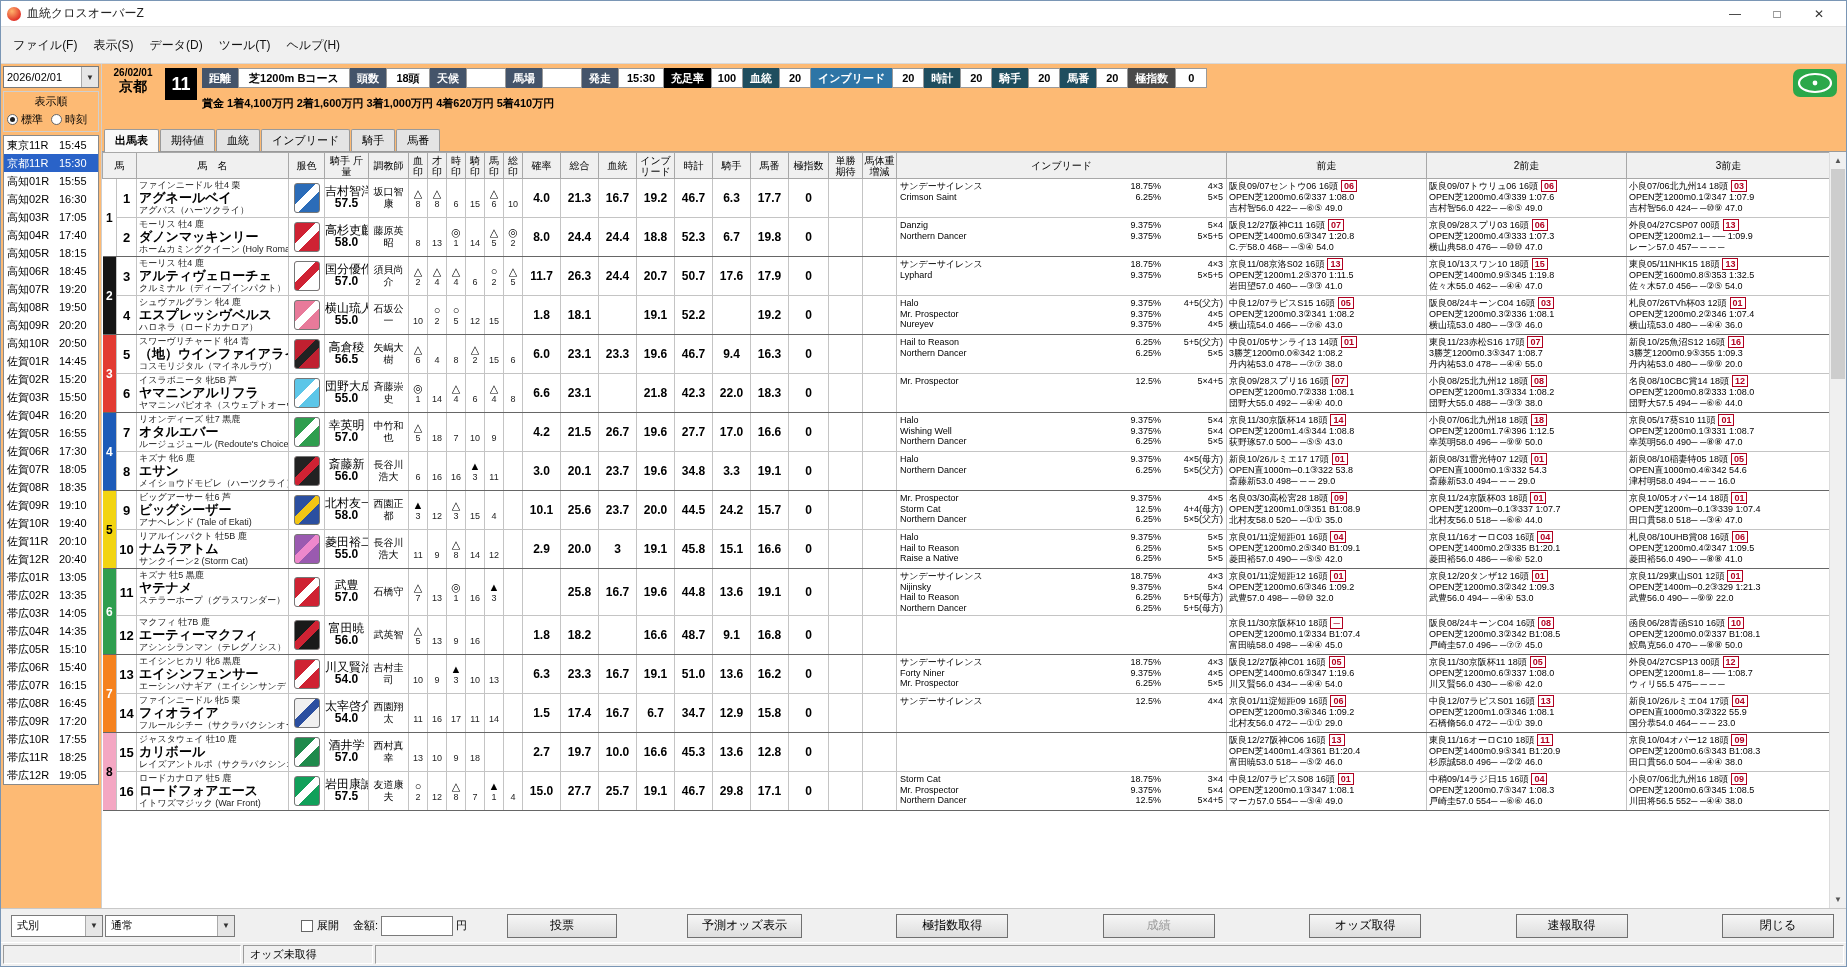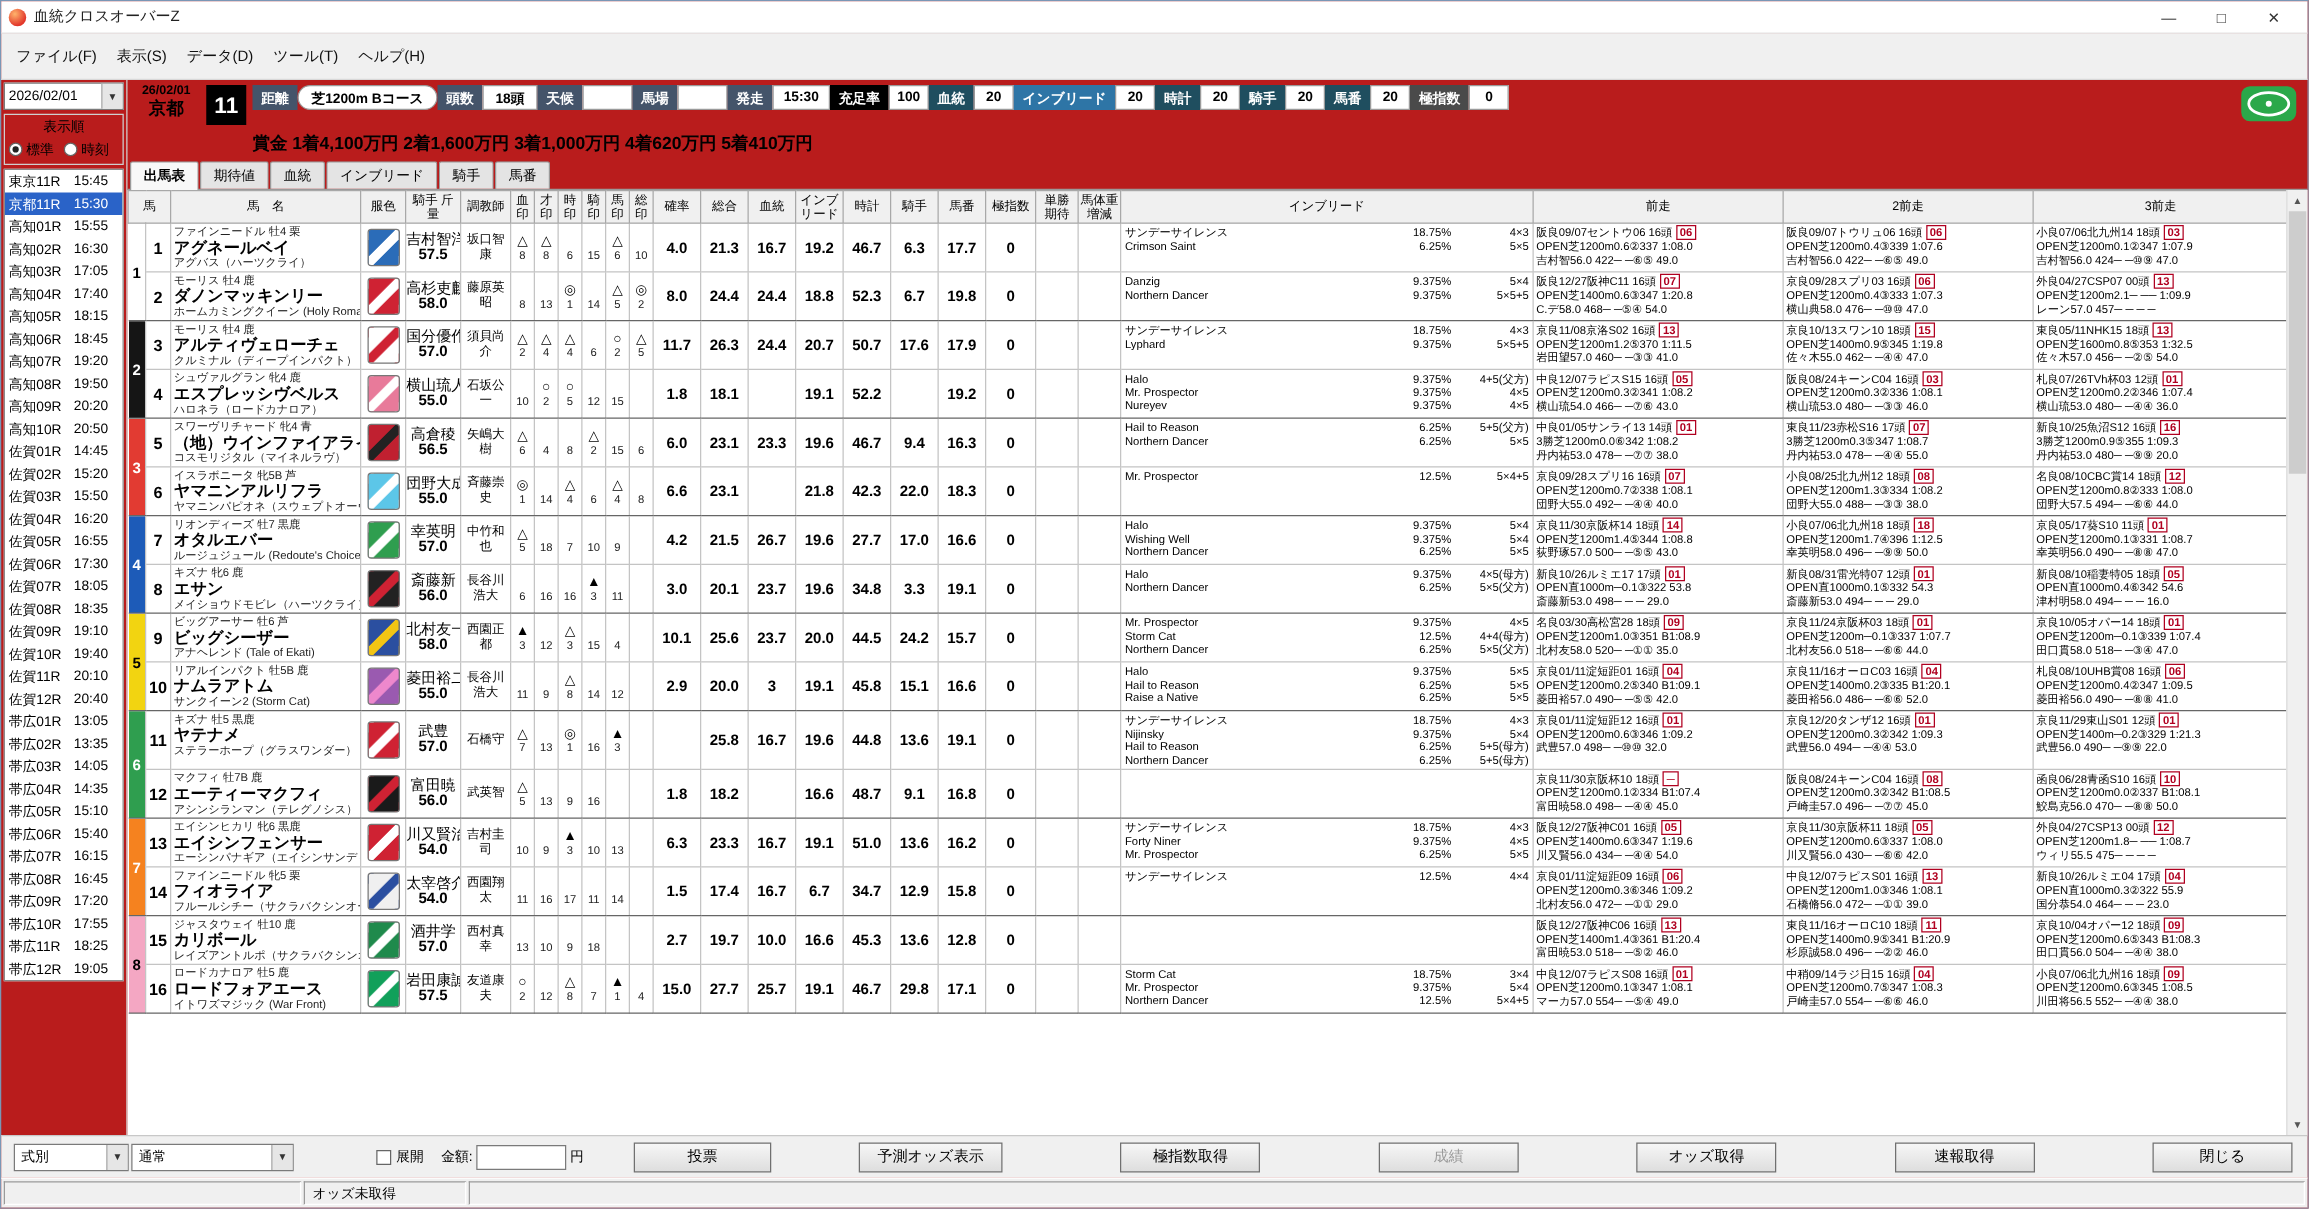--- a/index.html
+++ b/index.html
@@ -1,18 +1,18 @@
 <!DOCTYPE html>
 <html><head>
 <meta charset="utf-8">
 <style>
   * { box-sizing:border-box; margin:0; padding:0; }
   body { width:1847px; height:967px; overflow:hidden; background:#d4d0c8;
          font-family:"Liberation Sans","DejaVu Sans",sans-serif; }
-  .window { width:1847px; height:967px; display:flex; flex-direction:column; background:#b91c1c; border:1px solid #7a96b5; }
+  .window { width:1847px; height:967px; display:flex; flex-direction:column; background:#fdba74; border:1px solid #7a96b5; }
 
   .titlebar { height:26px; flex:0 0 auto; background:#fff; display:flex; align-items:center; padding:0 6px; gap:6px; border-bottom:1px solid #e3e3e3; }
   .app-icon { width:14px; height:14px; border-radius:50%; background:radial-gradient(circle at 35% 30%, #ffb36b, #e2372b 70%); display:inline-block; }
   .title { font-size:12px; color:#222; }
   .wbtns { margin-left:auto; display:flex; }
   .wbtn { width:42px; text-align:center; font-size:12px; color:#333; line-height:26px; }
 
   .menubar { height:37px; flex:0 0 auto; display:flex; align-items:center; padding-left:4px; background:#f0f0f0; border-bottom:1px solid #d8d8d8; }
   .mitem { font-size:12px; padding:0 8px; color:#111; }
 
@@ -37,21 +37,21 @@
   .vdate { font-size:10px; font-weight:bold; }
   .vname { font-size:14px; font-weight:bold; }
   .race-no { width:32px; height:32px; background:#000; color:#fff; font-size:18px; font-weight:bold; display:flex; align-items:center; justify-content:center; margin-top:1px; }
   .title-block { width:356px; padding-top:1px; }
   .rtitle { font-size:15px; font-weight:bold; white-space:nowrap; }
   .rsub { font-size:11px; margin-top:5px; white-space:nowrap; }
   .rh-right { flex:1; min-width:0; }
   .info-row { display:flex; align-items:center; height:22px; }
   .hlbl { background:#44546a; color:#fff; font-size:11px; font-weight:bold; height:20px; display:flex; align-items:center; padding:0 7px; white-space:nowrap; }
   .hval { background:#fff; border:1px solid #9a9a9a; height:20px; min-width:32px; display:flex; align-items:center; justify-content:center; font-size:11px; font-weight:bold; white-space:nowrap; padding:0 4px; }
-  .prize { font-size:14px; font-weight:bold; margin-top:17px; white-space:nowrap; }
+  .prize { font-size:11px; font-weight:bold; margin-top:7px; white-space:nowrap; }
   .course-icon { position:absolute; right:8px; top:4px; }
 
   .tabs { height:24px; flex:0 0 auto; display:flex; align-items:flex-end; padding-left:2px; border-bottom:1px solid #9a9a9a; }
   .tab { font-size:11px; padding:3px 10px; border:1px solid #9a9a9a; border-bottom:none; background:#e4e4e4; margin-right:1px; border-radius:2px 2px 0 0; }
   .tab.active { background:#f8f8f8; font-weight:bold; position:relative; top:1px; padding-bottom:4px; }
 
   .table-area { flex:1 1 auto; background:#fff; position:relative; overflow:hidden; }
   table { border-collapse:collapse; table-layout:fixed; width:1728px; }
   th { background:#f0f0f0; border:1px solid #a8a8a8; font-size:10px; font-weight:normal; height:26px; padding:0 1px; line-height:11px; }
   td { border-right:1px solid #c4c4c4; border-bottom:1px solid #c4c4c4; padding:0; vertical-align:middle; overflow:hidden; }
@@ -298,21 +298,21 @@
     <div class="right-col">
       <div class="race-header">
         <div class="venue-block">
           <div class="vdate">26/02/01</div>
           <div class="vname">京都</div>
         </div>
         <div class="race-no">11</div>
         <div class="rh-right">
           <div class="info-row" id="info-boxes">
               <div class="hlbl">距離</div>
-              <div class="hval" style="min-width: 112px; border-radius: 10px;">芝1200m Bコース</div>
+              <div class="hval" style="min-width: 112px;">芝1200m Bコース</div>
               <div class="hlbl">頭数</div>
               <div class="hval" style="min-width: 44px;">18頭</div>
               <div class="hlbl">天候</div>
               <div class="hval" style="min-width: 40px;"></div>
               <div class="hlbl">馬場</div>
               <div class="hval" style="min-width: 40px;"></div>
               <div class="hlbl">発走</div>
               <div class="hval" style="min-width: 46px;">15:30</div>
               <div class="hlbl" style="background: rgb(0, 0, 0);">充足率</div>
               <div class="hval">100</div>

